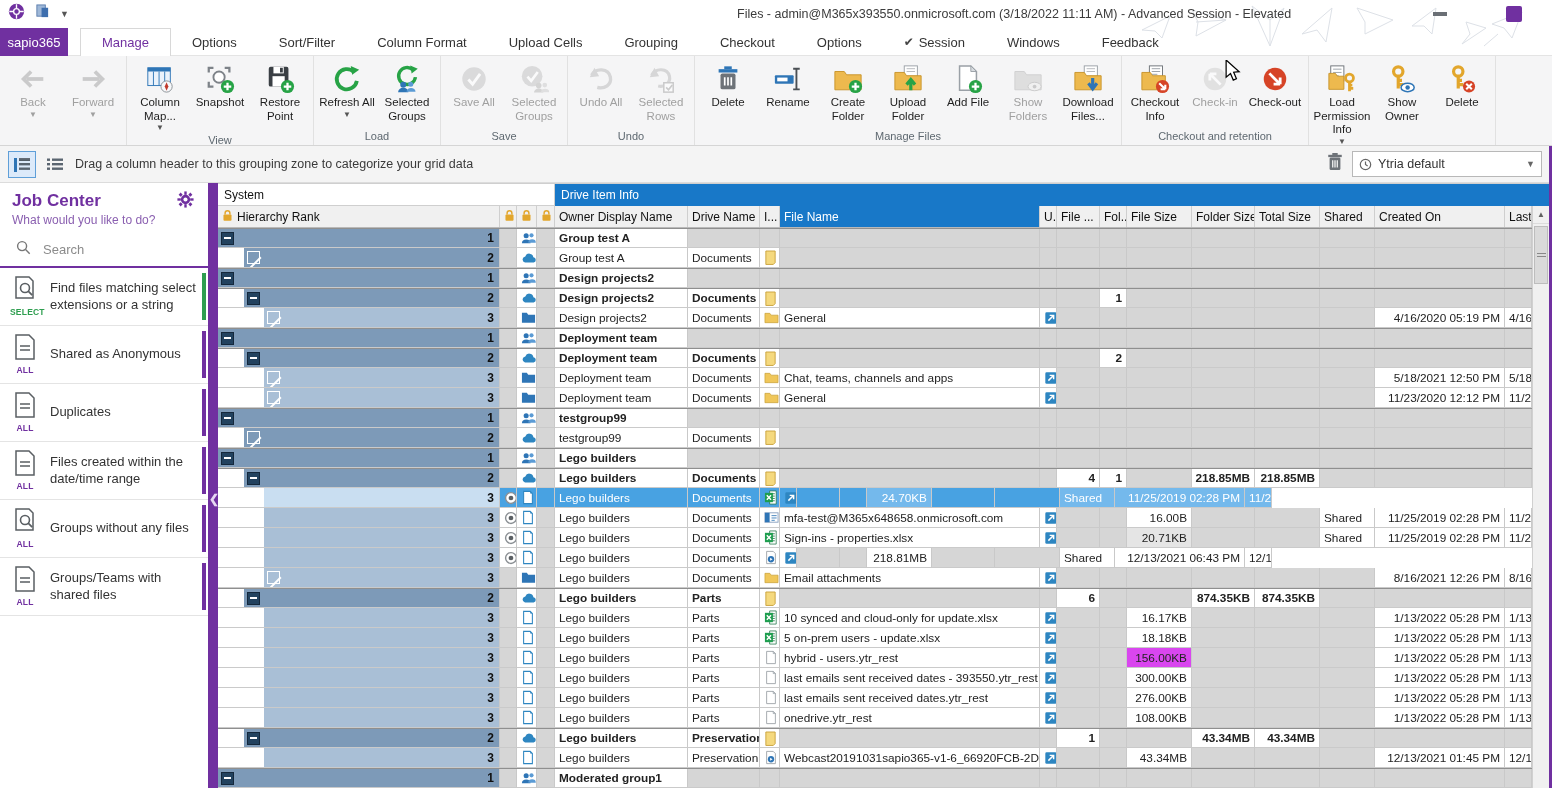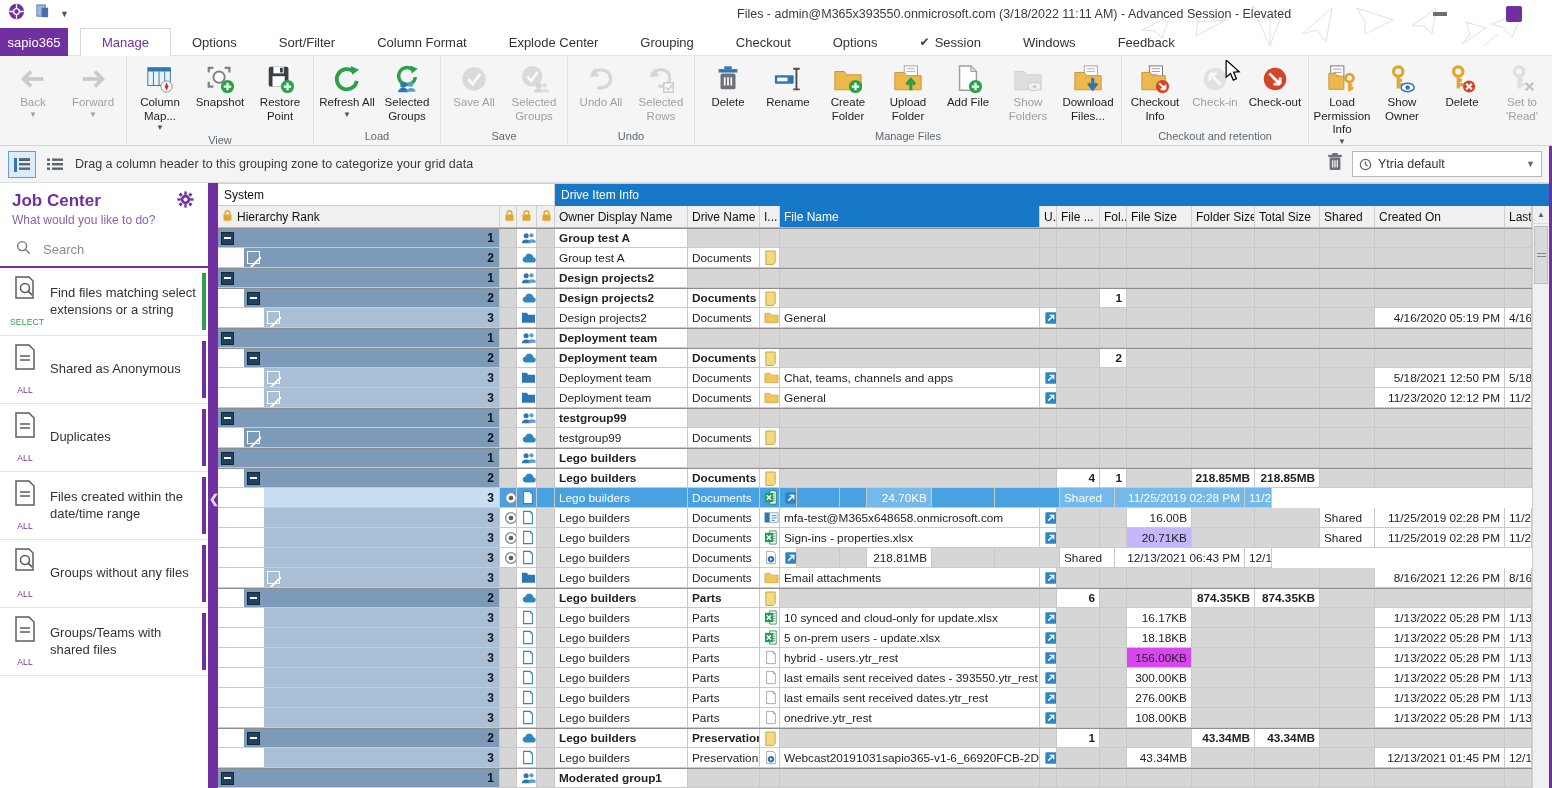--- a/index.html
+++ b/index.html
@@ -58,21 +58,21 @@
   .sb-title { color:#7030a0; font-size:17px; font-weight:bold; }
   .sb-sub { color:#8a5fb0; font-size:12px; margin-top:2px; }
   .sb-gear { position:absolute; right:14px; top:8px; }
   .sb-search { display:flex; align-items:center; gap:12px; padding:9px 10px 8px 16px;
     border-bottom:2px solid #7030a0; font-size:13px; color:#8b8b8b; }
   .sb-reset { display:flex; align-items:center; gap:12px; padding:10px 10px 10px 14px;
     border-bottom:1px solid #e0e0e0; font-size:13px; color:#333; }
   .sb-item { position:relative; display:flex; align-items:center; gap:10px; padding:8px 12px 8px 10px;
     border-bottom:1px solid #e4e4e4; min-height:50px; }
   .sb-ico { width:30px; text-align:center; flex:none; }
-  .sb-badge { font-size:8.5px; font-weight:normal; letter-spacing:.2px; margin-top:11px; }
+  .sb-badge { font-size:8.5px; font-weight:bold; letter-spacing:.2px; margin-top:1px; }
   .sb-lbl { font-size:13px; color:#333; line-height:1.25; }
   .sb-accent { position:absolute; right:2px; top:5px; bottom:5px; width:4px; }
   .sb-strip { position:absolute; left:208px; top:183px; width:10px; height:605px; background:#7030a0; }
   .sb-collapse { position:absolute; left:209px; top:492px; color:#e6d7f2; font-size:12px; font-weight:bold; }
 
   
   .grid { position:absolute; left:218px; top:183px; width:1334px; height:605px; background:#fff; overflow:hidden; }
   .ghead-groups { display:flex; height:23px; border-top:1px solid #cfcfcf; }
   .ghg { font-size:12px; display:flex; align-items:center; padding:0 6px; border-right:1px solid #cfcfcf; }
   .ghg.sys { background:#fff; color:#111; border-bottom:1px solid #cfcfcf; }
@@ -155,21 +155,21 @@
         <div class="tab">
           <span>Options</span>
         </div>
         <div class="tab">
           <span>Sort/Filter</span>
         </div>
         <div class="tab">
           <span>Column Format</span>
         </div>
         <div class="tab">
-          <span>Explode Center</span>
+          <span>Upload Cells</span>
         </div>
         <div class="tab">
           <span>Grouping</span>
         </div>
         <div class="tab">
           <span>Checkout</span>
         </div>
         <div class="tab">
           <span>Options</span>
         </div>
@@ -477,30 +477,20 @@
           <div class="rbtn">
             <div class="ric">
               <svg width="30" height="30" viewBox="0 0 32 32">
                 <circle cx="12" cy="8" r="5" fill="none" stroke="#e2a62c" stroke-width="3.4"></circle>
                 <path d="M12 13 V26 M12 22 h5.5 M12 17.5 h4" stroke="#e2a62c" stroke-width="3.4"></path>
                 <circle cx="23.5" cy="24" r="6.5" fill="#d64427"></circle>
                 <path d="M20.5 21 l6 6 M26.5 21 l-6 6" stroke="#fff" stroke-width="2.2"></path>
               </svg>
             </div>
             <div class="rlb">Delete</div>
-          </div>
-          <div class="rbtn dis">
-            <div class="ric">
-              <svg width="30" height="30" viewBox="0 0 32 32">
-                <circle cx="13" cy="8" r="5" fill="none" stroke="#c3c7cb" stroke-width="3.4"></circle>
-                <path d="M13 13 V26 M13 22 h5.5 M13 17.5 h4" stroke="#c3c7cb" stroke-width="3.4"></path>
-                <path d="M20 20 l8 8 M28 20 l-8 8" stroke="#8a8f94" stroke-width="2.6"></path>
-              </svg>
-            </div>
-            <div class="rlb">Set to 'Read'</div>
           </div>
         </div>
         <div class="rcap">Permissions</div>
       </div>
     </div>
 
   <div class="groupbar">
     <div class="viewtoggle">
       <div class="vtbtn on">
         <svg width="18" height="18" viewBox="0 0 18 18">
@@ -1454,21 +1444,21 @@
         <div class="gcell" style="width: 17px; flex: 0 0 auto; background: rgb(255, 255, 255);">
           <span style="display: flex; margin: 0px auto;">
             <svg width="14" height="14" viewBox="0 0 16 16">
               <rect x="1.5" y="1.5" width="13" height="13" rx="1.5" fill="#2e86c1"></rect>
               <path d="M5 11 l5.5 -5.5 M6.5 5 H11 V9.5" stroke="#fff" stroke-width="1.7" fill="none"></path>
             </svg>
           </span>
         </div>
         <div class="gcell r" style="width: 43px; flex: 0 0 auto; background: rgb(214, 214, 214);"></div>
         <div class="gcell r" style="width: 27px; flex: 0 0 auto; background: rgb(214, 214, 214);"></div>
-        <div class="gcell r" style="width: 65px; flex: 0 0 auto; background: #c4b5fd;">
+        <div class="gcell r" style="width: 65px; flex: 0 0 auto; background: #e5e5e5;">
           <span>20.71KB</span>
         </div>
         <div class="gcell r" style="width: 63px; flex: 0 0 auto; background: rgb(214, 214, 214);"></div>
         <div class="gcell r" style="width: 65px; flex: 0 0 auto; background: rgb(214, 214, 214);"></div>
         <div class="gcell" style="width: 55px; flex: 0 0 auto; background: rgb(255, 255, 255);">
           <span>Shared</span>
         </div>
         <div class="gcell r" style="width: 130px; flex: 0 0 auto; background: rgb(255, 255, 255);">
           <span>11/25/2019 02:28 PM</span>
         </div>

